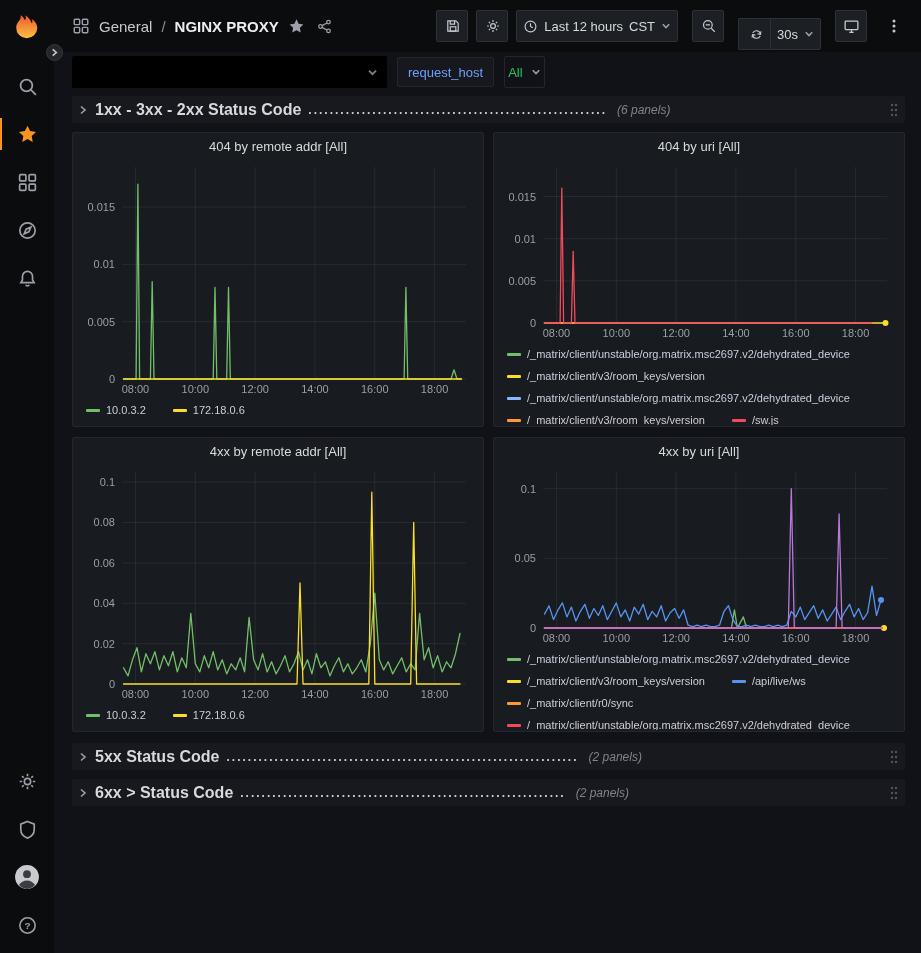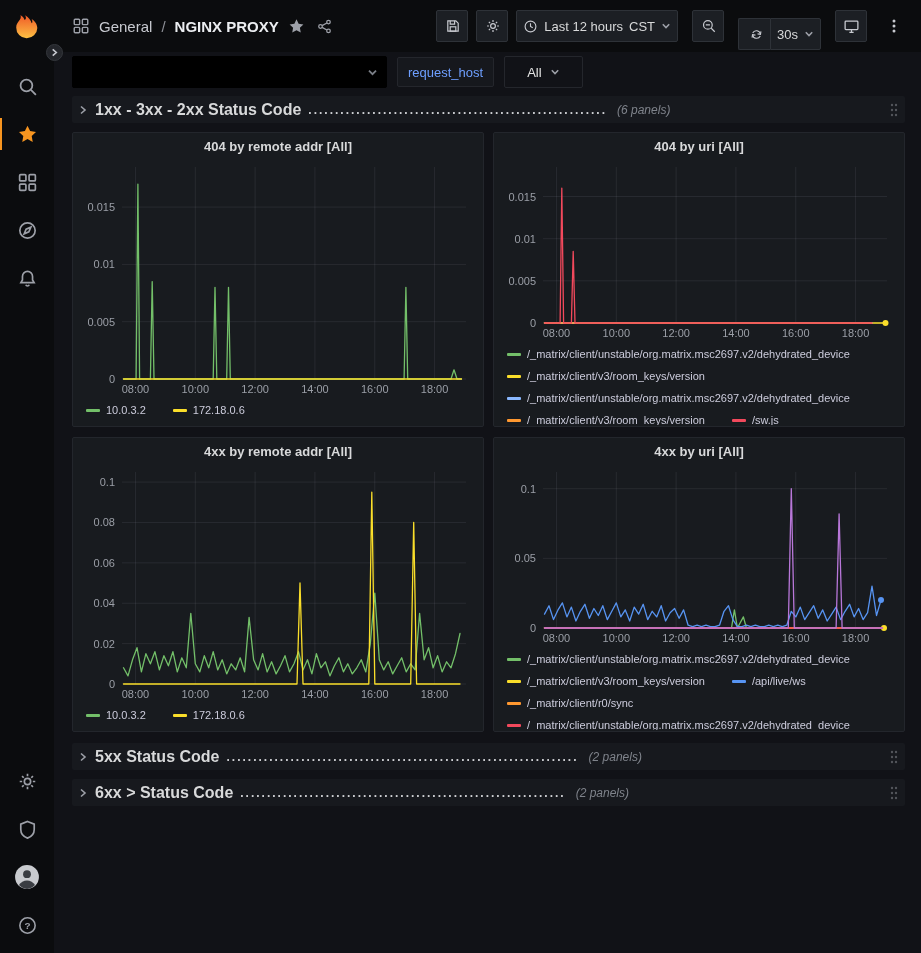--- a/index.html
+++ b/index.html
@@ -56,22 +56,22 @@
   .varbar{height:40px;display:flex;align-items:center;gap:10px;padding:0 0 0 18px;}
   .var-chip{
     height:30px;display:flex;align-items:center;padding:0 10px;background:#16181d;
     border:1px solid #24262c;border-radius:2px;color:#6e9fff;font-size:13px;cursor:pointer;
   }
   .var-black{
     width:297px;height:30px;background:#000;border:1px solid #000;border-radius:2px;
     display:flex;align-items:center;justify-content:flex-end;padding:0 8px;cursor:pointer;color:#7b7f87;
   }
   .var-select{
-    height:30px;display:flex;align-items:center;gap:8px;padding:0 22px;background:#111217;
-    border:1px solid #24262c;border-radius:2px;color:#e5e5e5;cursor:pointer;
+    height:30px;display:flex;align-items:center;gap:8px;padding:0 3px;background:#111217;
+    border:1px solid #24262c;border-radius:2px;color:#22c55e;cursor:pointer;
   }
   
   .dash{padding:4px 8px 0 18px;}
   .row-header{
     display:flex;align-items:center;height:27px;padding:0 6px;margin-bottom:9px;
     color:#d8d9da;cursor:pointer;width:833px;box-sizing:border-box;
   }
   .row-header.collapsed{background:#17191e;border-radius:2px;}
   .row-header .chev{color:#9da0a8;display:flex;margin-right:7px;}
   .row-header .chev.down svg{transform:rotate(90deg);}
@@ -83,21 +83,21 @@
   .panel-grid{
     display:grid;grid-template-columns:412px 412px;grid-template-rows:295px 295px;
     gap:10px 9px;margin:2px 0 11px;
   }
   .panel{
     background:#181b1f;border:1px solid #23262c;border-radius:2px;
     display:flex;flex-direction:column;align-items:center;
     padding:2px 7px 0;box-sizing:border-box;overflow:hidden;
   }
   .panel-title{
-    height:24px;line-height:24px;font-size:13px;font-weight:700;color:#d8d9da;
+    height:24px;line-height:24px;font-size:13px;font-weight:400;color:#d8d9da;
     cursor:pointer;white-space:nowrap;
   }
   svg.plot{display:block;}
   .grid{stroke:rgba(204,204,220,0.09);stroke-width:1;}
   .ax{fill:#9b9fa7;font-size:11px;font-family:"Liberation Sans",sans-serif;}
   .xa{text-anchor:middle;}
   .ya{text-anchor:end;}
   .ln{fill:none;stroke-width:1.3;stroke-linejoin:round;stroke-linecap:round;}
   .legend{
     width:100%;display:flex;flex-wrap:wrap;align-content:flex-start;

